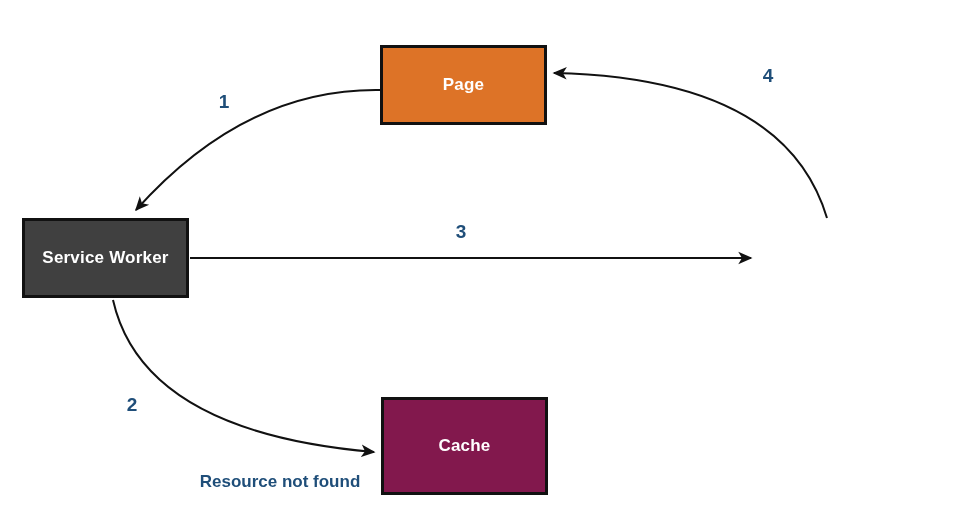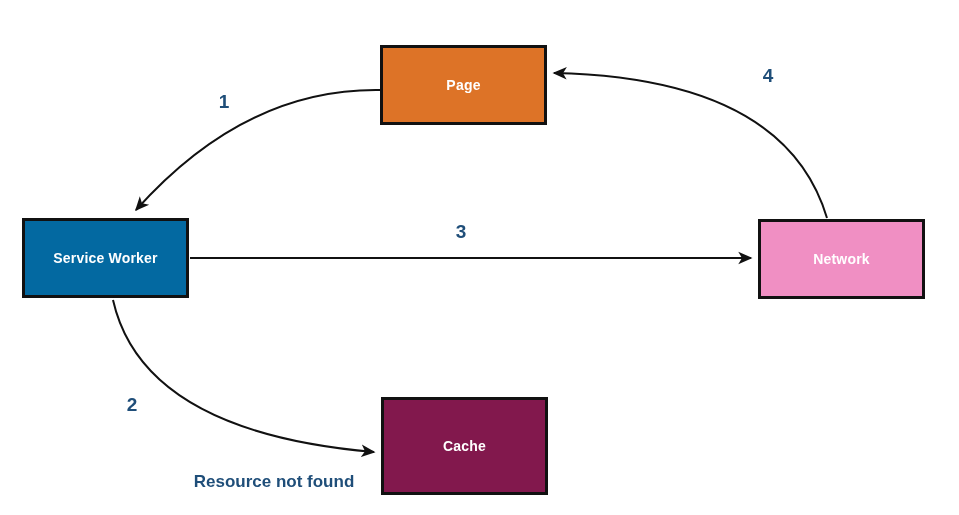--- a/index.html
+++ b/index.html
@@ -30,21 +30,21 @@
     box-sizing: border-box;
     width: 167px;
     height: 80px;
     border: 3px solid #111111;
     display: flex;
     align-items: center;
     justify-content: center;
   }
   .node-label {
     color: #ffffff;
-    font-size: 14px;
+    font-size: 17px;
     font-weight: bold;
     letter-spacing: 0.2px;
     white-space: nowrap;
   }
   .node-page            { left: 380px; top: 45px;  }
   .node-service-worker  { left: 22px;  top: 218px; }
   .node-network         { left: 758px; top: 219px; }
   .node-cache           { left: 381px; top: 397px; height: 98px; }
   .edge-label {
     position: absolute;
@@ -53,21 +53,21 @@
     font-size: 19px;
     font-weight: bold;
     line-height: 1;
   }
   .edge-label-1 { left: 224px; top: 101px; }
   .edge-label-2 { left: 132px; top: 404px; }
   .edge-label-3 { left: 461px; top: 231px; }
   .edge-label-4 { left: 768px; top: 75px;  }
   .annotation {
     position: absolute;
-    left: 274px; top: 482px;
+    left: 280px; top: 482px;
     transform: translate(-50%, -50%);
     color: #1F4E79;
     font-size: 17px;
     font-weight: bold;
     white-space: nowrap;
   }
 </style>
 </head>
 <body>
 
@@ -82,27 +82,24 @@
     <path class="edge" d="M 380 90 Q 245 88 136 210" marker-end="url(#arrowhead)" style="stroke: rgb(17, 17, 17);"></path>
     <path class="edge" d="M 113 300 Q 143 432 374 452" marker-end="url(#arrowhead)" style="stroke: rgb(17, 17, 17);"></path>
     <path class="edge" d="M 190 258 L 751 258" marker-end="url(#arrowhead)" style="stroke: rgb(17, 17, 17);"></path>
     <path class="edge" d="M 827 218 Q 785 78 554 73" marker-end="url(#arrowhead)" style="stroke: rgb(17, 17, 17);"></path>
   </svg>
 
   <div class="node node-page" style="background-color: rgb(221, 115, 39);">
     <span class="node-label" style="color: rgb(255, 255, 255);">Page</span>
   </div>
 
-  <div class="node node-service-worker" style="background-color: #0369a1;">
+  <div class="node node-service-worker" style="background-color: #404040;">
     <span class="node-label" style="color: rgb(255, 255, 255);">Service Worker</span>
   </div>
 
-  <div class="node node-network" style="background-color: rgb(240, 143, 195);">
-    <span class="node-label" style="color: rgb(255, 255, 255);">Network</span>
-  </div>
 
   <div class="node node-cache" style="background-color: rgb(130, 24, 77);">
     <span class="node-label" style="color: rgb(255, 255, 255);">Cache</span>
   </div>
 
   <span class="edge-label edge-label-1" style="color: rgb(31, 78, 121);">1</span>
   <span class="edge-label edge-label-2" style="color: rgb(31, 78, 121);">2</span>
   <span class="edge-label edge-label-3" style="color: rgb(31, 78, 121);">3</span>
   <span class="edge-label edge-label-4" style="color: rgb(31, 78, 121);">4</span>
 

